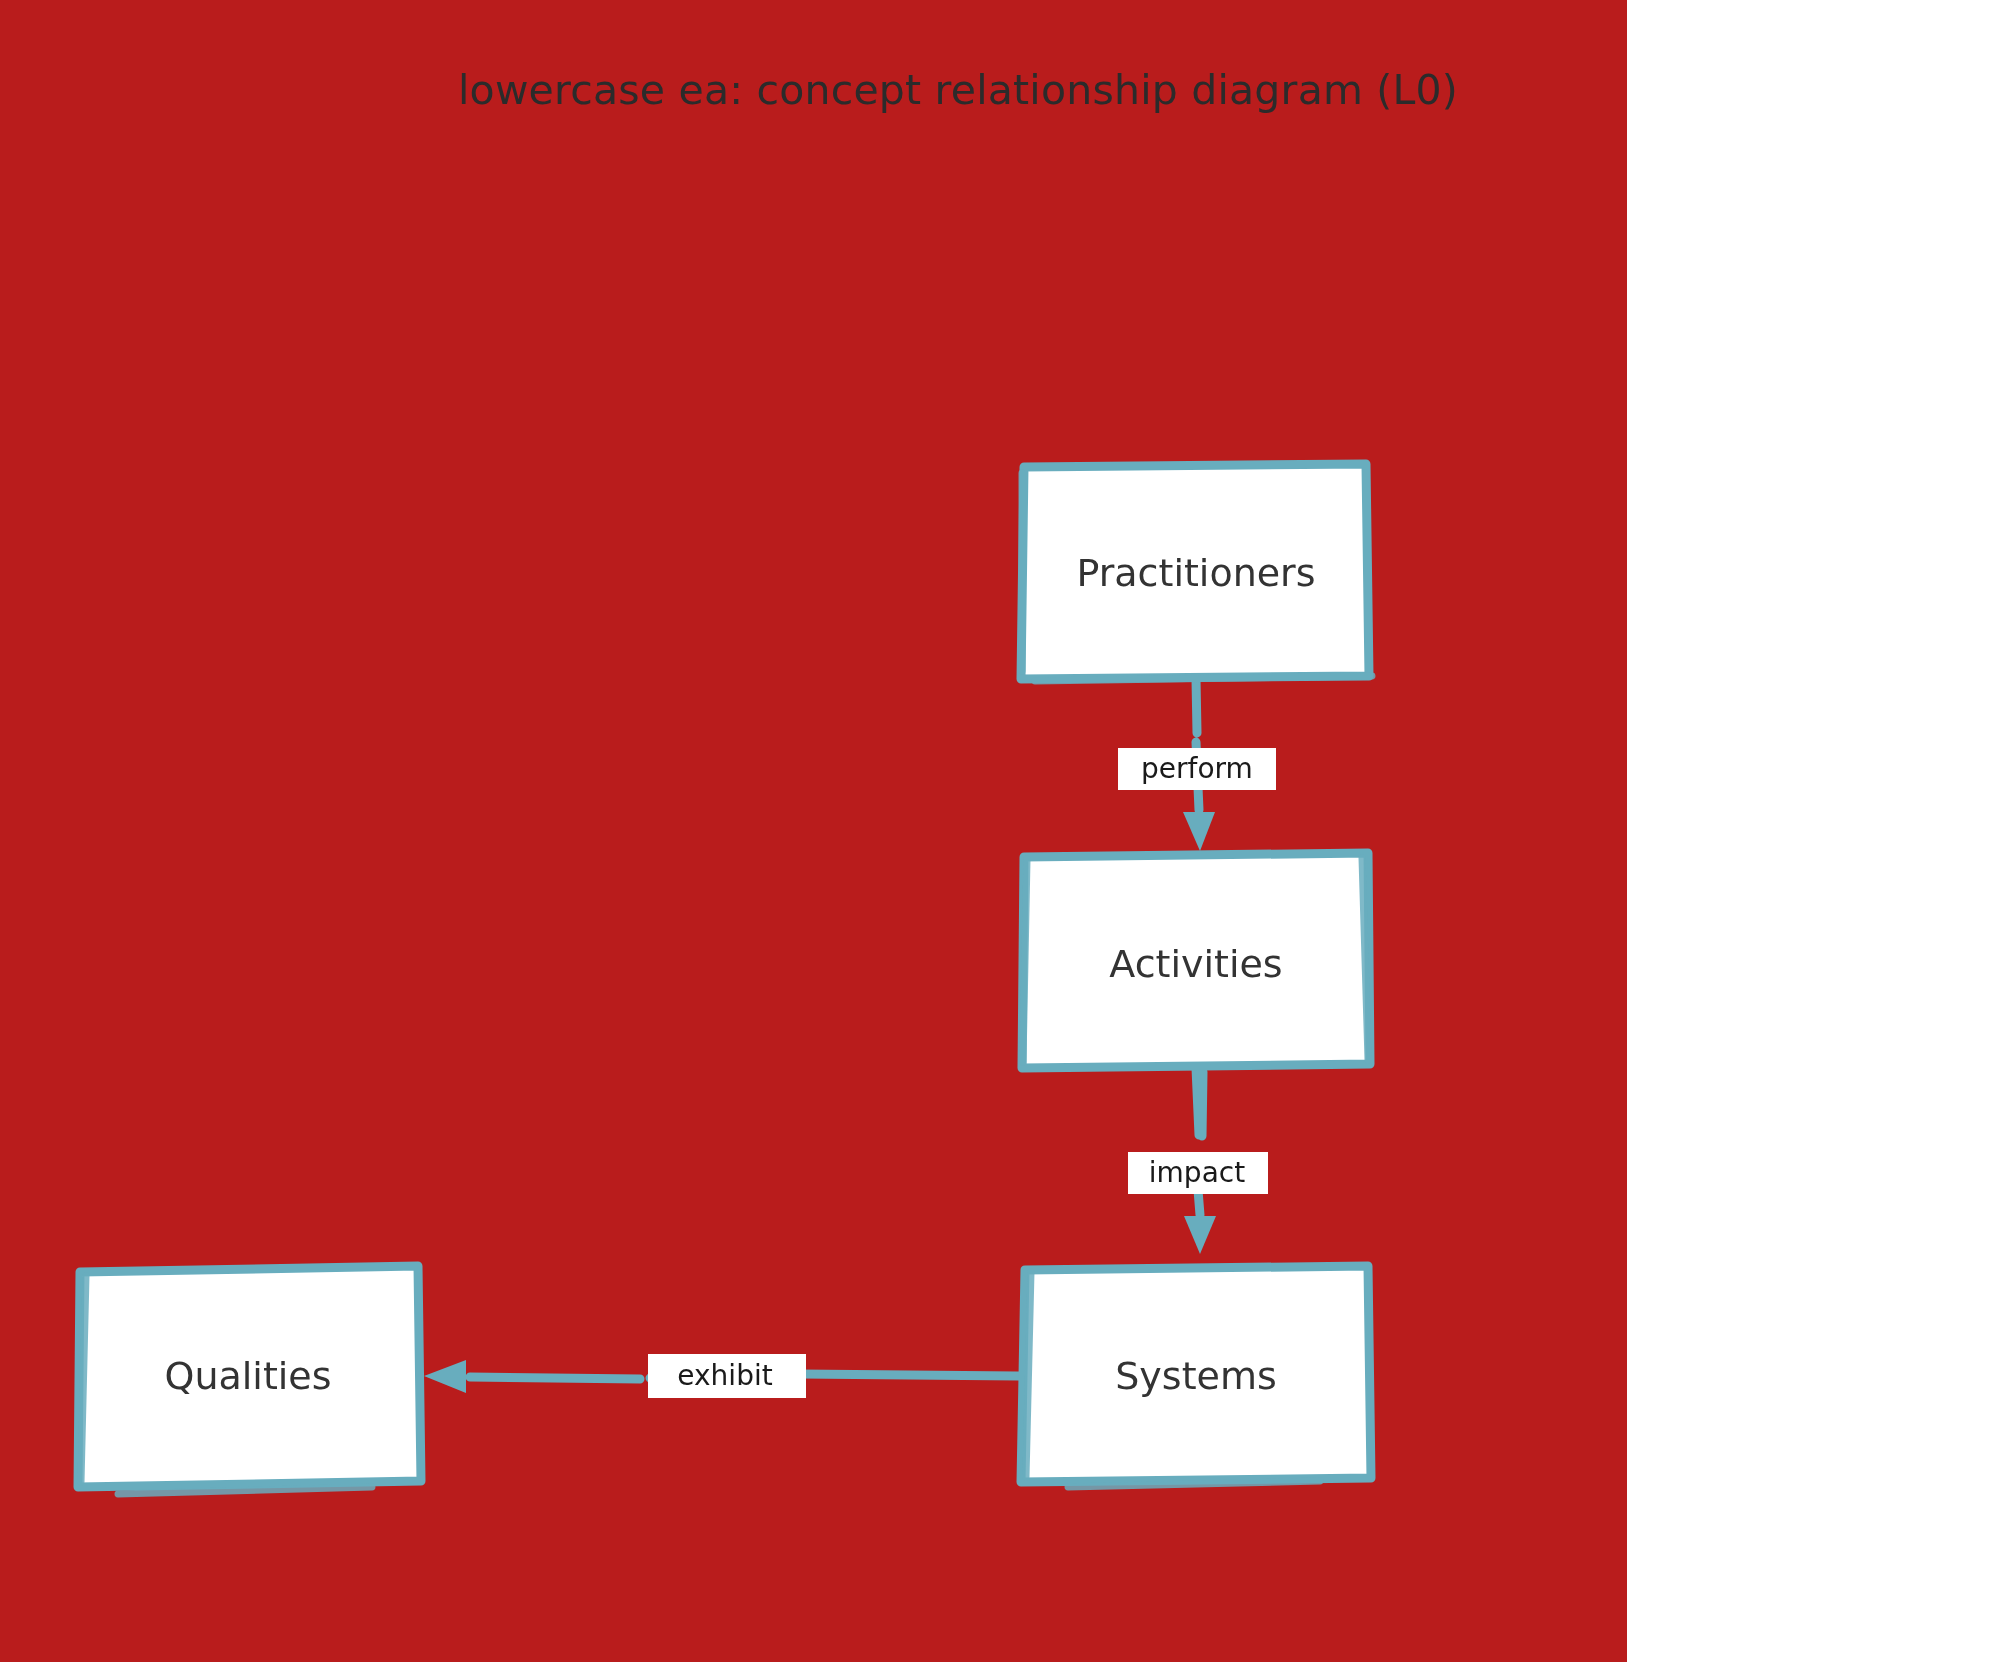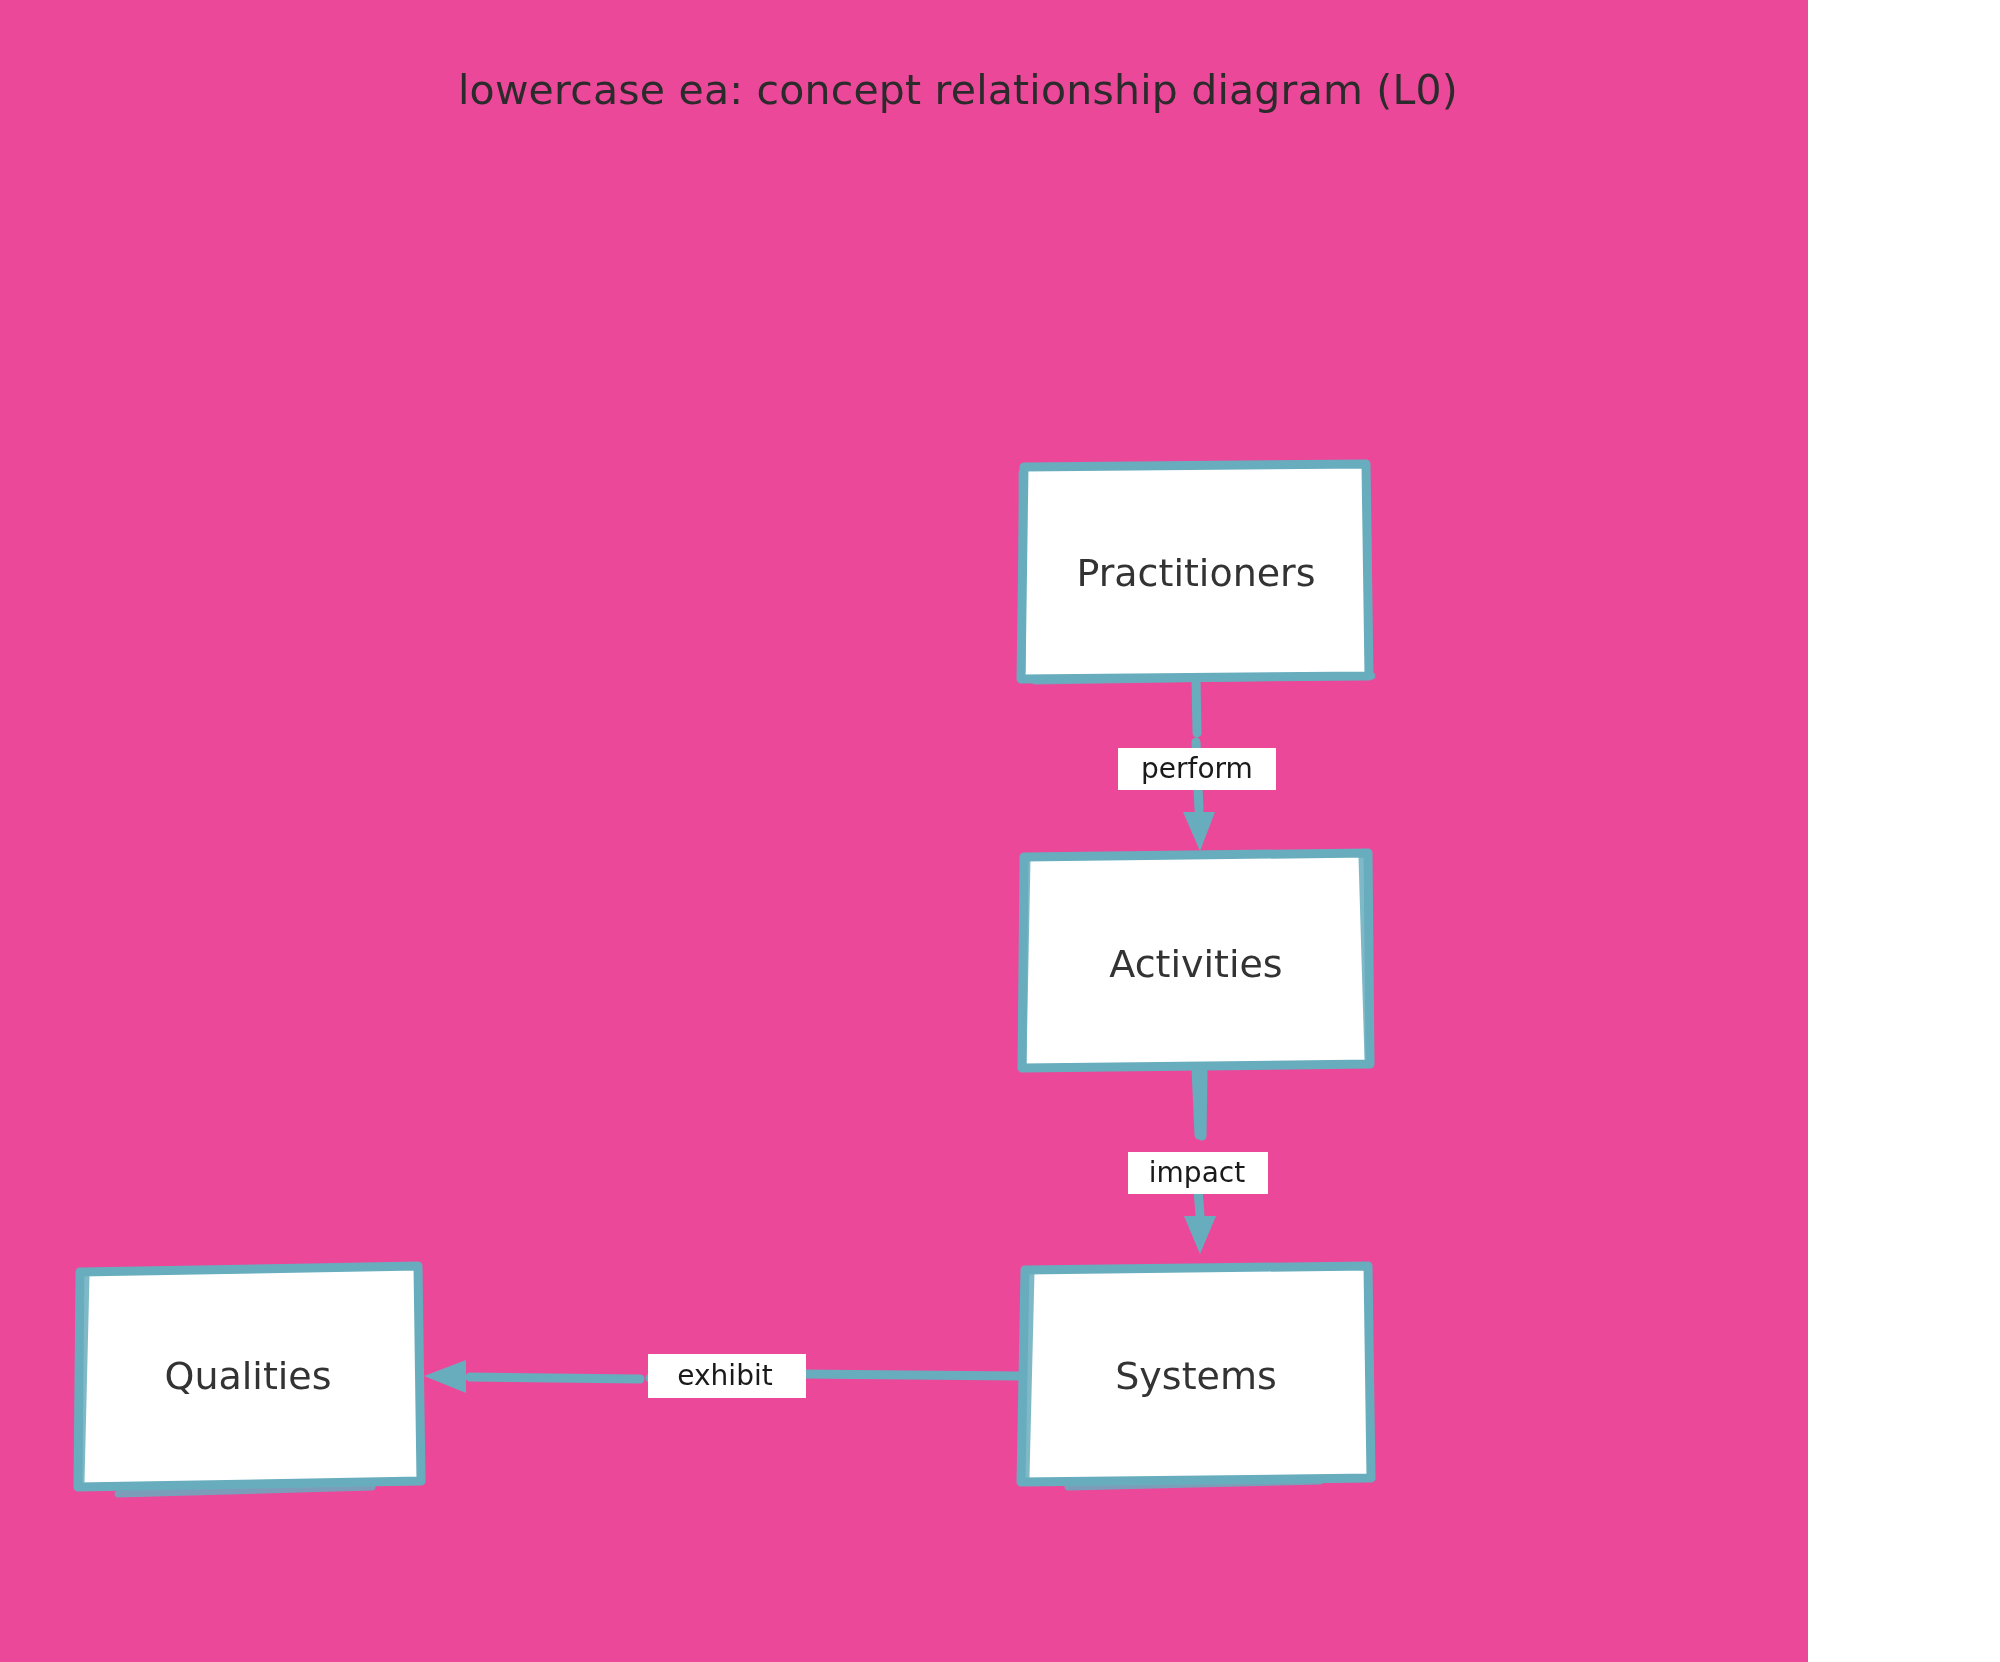--- a/index.html
+++ b/index.html
@@ -3,23 +3,23 @@
 <meta charset="utf-8">
 <title>lowercase ea: concept relationship diagram (L0)</title>
 <style>
   html, body {
     margin: 0;
     padding: 0;
     background: #ffffff;
   }
   #canvas {
     position: relative;
-    width: 1808px;
+    width: 1627px;
     height: 1662px;
-    background: #ec4899;
+    background: #b91c1c;
     overflow: hidden;
     font-family: "DejaVu Sans", sans-serif;
   }
   #diagram-svg {
     position: absolute;
     top: 0;
     left: 0;
     width: 2000px;
     height: 1662px;
   }

